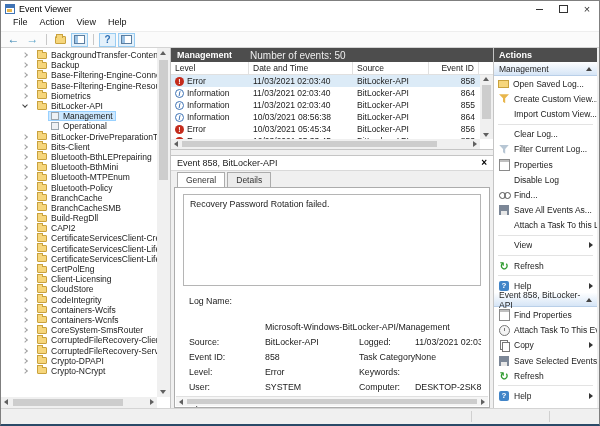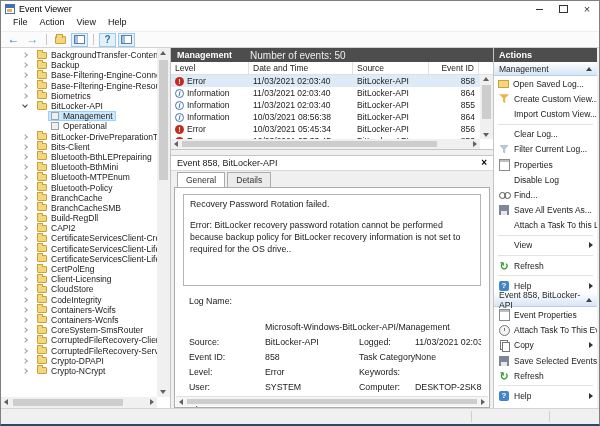--- a/index.html
+++ b/index.html
@@ -525,21 +525,20 @@
           <span>Event 858, BitLocker-API</span>
           <span class="detail-x">×</span>
         </div>
         <div class="tabs" id="tabs">
             <span class="tab active">General</span>
             <span class="tab">Details</span>
           </div>
         <div class="tab-page">
           <div class="desc-box" id="desc">
               <div class="desc-p">Recovery Password Rotation failed.</div>
-              <div class="desc-p">Error: BitLocker recovery password rotation cannot be performed because backup policy for BitLocker recovery information is not set to required for the OS drive..</div>
             </div>
           <div class="fields" id="fields">
               <span class="f-cell">Log Name:</span>
               <span class="f-cell" style="grid-column: 2 / 5; margin-top: 26px;">Microsoft-Windows-BitLocker-API/Management</span>
               <span class="f-cell">Source:</span>
               <span class="f-cell">BitLocker-API</span>
               <span class="f-cell">Logged:</span>
               <span class="f-cell">11/03/2021 02:03:40</span>
               <span class="f-cell">Event ID:</span>
               <span class="f-cell">858</span>
@@ -633,21 +632,21 @@
             <span class="ai ai-help"></span>
             <span class="act-label">Help</span>
             <span class="subarrow"></span>
           </div>
           <div class="act-sec-h">
             <span>Event 858, BitLocker-API</span>
             <span class="coll"></span>
           </div>
           <div class="act-item">
             <span class="ai ai-props"></span>
-            <span class="act-label">Event Properties</span>
+            <span class="act-label">Find Properties</span>
           </div>
           <div class="act-item">
             <span class="ai ai-task"></span>
             <span class="act-label">Attach Task To This Eve...</span>
           </div>
           <div class="act-item">
             <span class="ai ai-copy"></span>
             <span class="act-label">Copy</span>
             <span class="subarrow"></span>
           </div>

